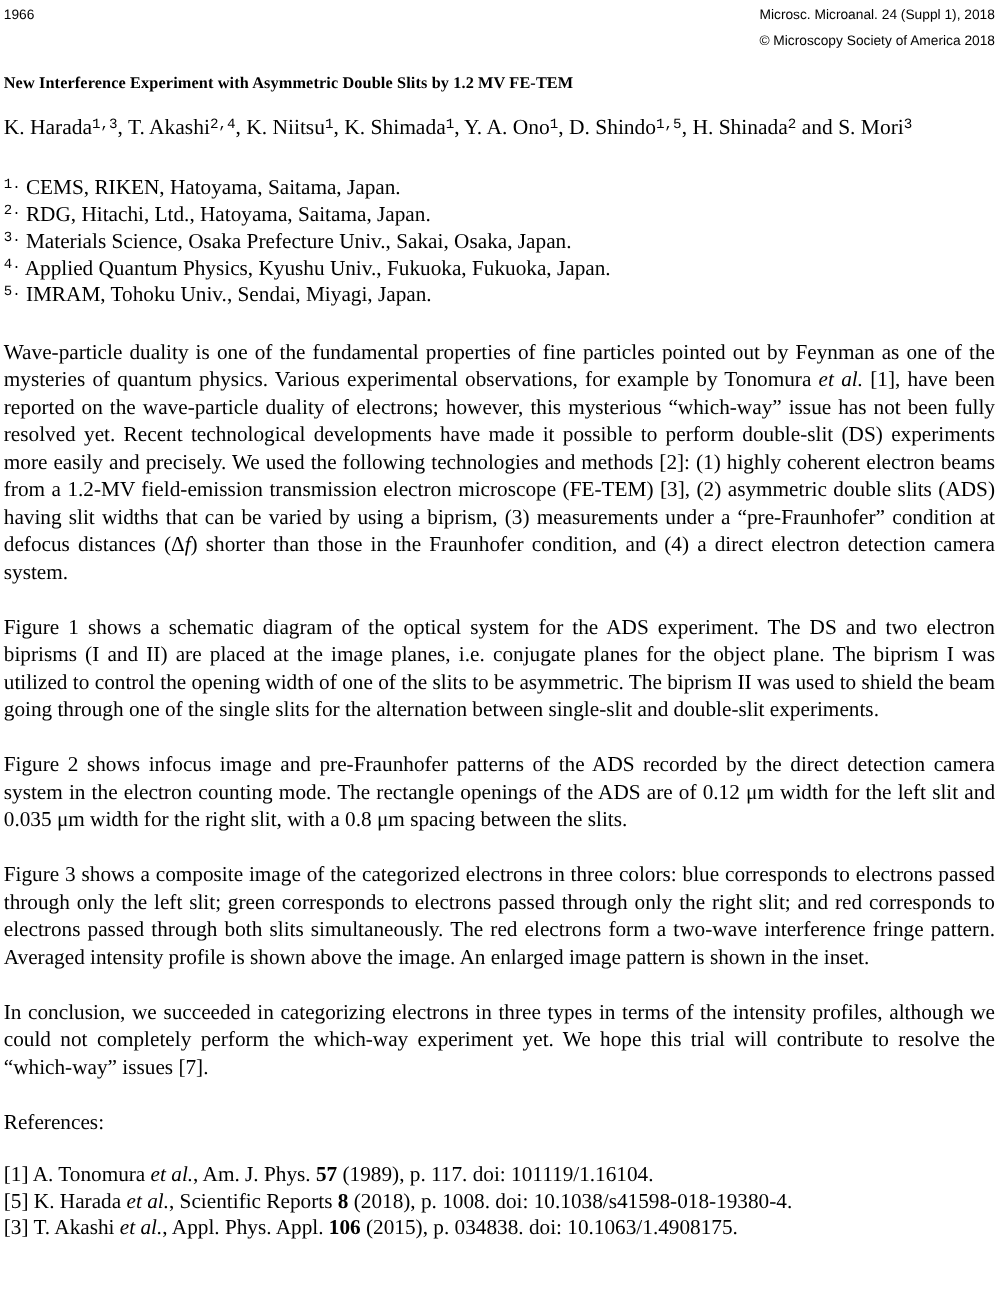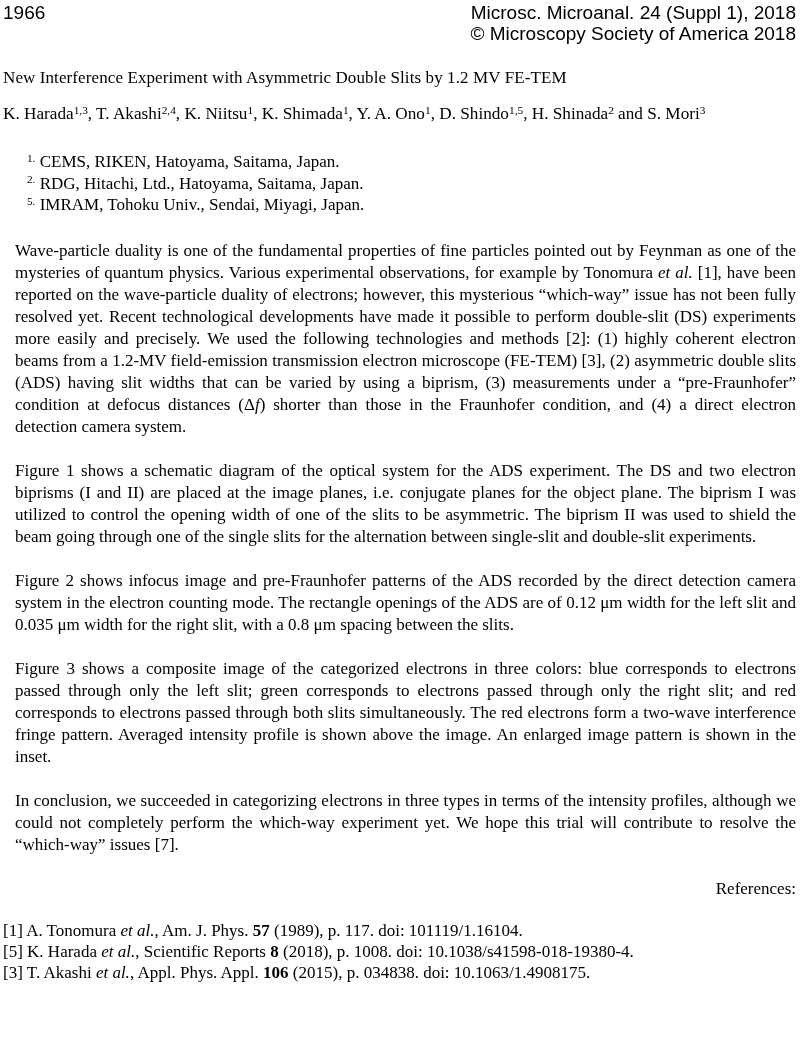--- a/index.html
+++ b/index.html
@@ -13,58 +13,58 @@
     color: #000000;
     font-family: "Liberation Serif", serif;
     font-size: 17px;
     overflow: hidden;
   }
   .hdr {
     display: flex;
     justify-content: space-between;
     align-items: flex-start;
     font-family: "Liberation Sans", sans-serif;
-    font-size: 19px;
+    font-size: 11px;
     line-height: 21px;
     color: #000000;
   }
-  .hdr-r { text-align: right; }
+  .hdr-r { text-align: center; }
   .article-title {
-    margin: 21px 0 0 0;
-    font-size: 17px;
+    margin: 9px 0 0 0;
+    font-size: 13px;
     line-height: 25px;
-    font-weight: normal;
+    font-weight: bold;
     letter-spacing: 0.1px;
   }
   .authors {
     margin-top: 12px;
     font-size: 17.2px;
     line-height: 24px;
   }
   .affils {
     margin-top: 25px;
     line-height: 21.5px;
-    margin-left: 24px;
   }
   .affil-item { white-space: nowrap; }
   .body-para {
-    margin: 22px 0 0 12px;
+    margin: 22px 0 0 0;
     text-align: justify;
     line-height: 22px;
   }
   .body-para:first-of-type { margin-top: 24px; }
-  .refs-heading { margin-top: 22px; line-height: 22px; text-align: right; }
+  .refs-heading { margin-top: 22px; line-height: 22px; }
   .ref-list { margin-top: 20px; line-height: 21px; }
   .i { font-style: italic; }
   .b { font-weight: bold; }
   .sup {
     font-size: 66%;
     line-height: 0;
     position: relative;
     top: -0.45em;
+    font-family: Liberation Mono, monospace;
   }
 </style>
 </head>
 <body>
 
 <div class="page">
 
   <div class="hdr">
     <div class="hdr-l">
       <div>1966</div>
@@ -75,20 +75,22 @@
     </div>
   </div>
 
   <h1 class="article-title">New Interference Experiment with Asymmetric Double Slits by 1.2 MV FE-TEM</h1>
 
   <div class="authors"><span>K. Harada</span><span class="sup">1,3</span><span>, T. Akashi</span><span class="sup">2,4</span><span>, K. Niitsu</span><span class="sup">1</span><span>, K. Shimada</span><span class="sup">1</span><span>, Y. A. Ono</span><span class="sup">1</span><span>, D. Shindo</span><span class="sup">1,5</span><span>, H. Shinada</span><span class="sup">2</span><span> and S. Mori</span><span class="sup">3</span></div>
 
   <div class="affils">
     <div class="affil-item"><span class="sup">1.</span><span> CEMS, RIKEN, Hatoyama, Saitama, Japan.</span></div>
     <div class="affil-item"><span class="sup">2.</span><span> RDG, Hitachi, Ltd., Hatoyama, Saitama, Japan.</span></div>
+    <div class="affil-item"><span class="sup">3.</span><span> Materials Science, Osaka Prefecture Univ., Sakai, Osaka, Japan.</span></div>
+    <div class="affil-item"><span class="sup">4.</span><span> Applied Quantum Physics, Kyushu Univ., Fukuoka, Fukuoka, Japan.</span></div>
     <div class="affil-item"><span class="sup">5.</span><span> IMRAM, Tohoku Univ., Sendai, Miyagi, Japan.</span></div>
   </div>
 
   <div>
     <p class="body-para"><span>Wave-particle duality is one of the fundamental properties of fine particles pointed out by Feynman as one of the mysteries of quantum physics. Various experimental observations, for example by Tonomura </span><span class="i">et al.</span><span> [1], have been reported on the wave-particle duality of electrons; however, this mysterious “which-way” issue has not been fully resolved yet. Recent technological developments have made it possible to perform double-slit (DS) experiments more easily and precisely. We used the following technologies and methods [2]: (1) highly coherent electron beams from a 1.2-MV field-emission transmission electron microscope (FE-TEM) [3], (2) asymmetric double slits (ADS) having slit widths that can be varied by using a biprism, (3) measurements under a “pre-Fraunhofer” condition at defocus distances (Δ</span><span class="i">f</span><span>) shorter than those in the Fraunhofer condition, and (4) a direct electron detection camera system.</span></p>
     <p class="body-para"><span>Figure 1 shows a schematic diagram of the optical system for the ADS experiment. The DS and two electron biprisms (I and II) are placed at the image planes, i.e. conjugate planes for the object plane. The biprism I was utilized to control the opening width of one of the slits to be asymmetric. The biprism II was used to shield the beam going through one of the single slits for the alternation between single-slit and double-slit experiments.</span></p>
     <p class="body-para"><span>Figure 2 shows infocus image and pre-Fraunhofer patterns of the ADS recorded by the direct detection camera system in the electron counting mode. The rectangle openings of the ADS are of 0.12 μm width for the left slit and 0.035 μm width for the right slit, with a 0.8 μm spacing between the slits.</span></p>
     <p class="body-para"><span>Figure 3 shows a composite image of the categorized electrons in three colors: blue corresponds to electrons passed through only the left slit; green corresponds to electrons passed through only the right slit; and red corresponds to electrons passed through both slits simultaneously. The red electrons form a two-wave interference fringe pattern. Averaged intensity profile is shown above the image. An enlarged image pattern is shown in the inset.</span></p>
     <p class="body-para"><span>In conclusion, we succeeded in categorizing electrons in three types in terms of the intensity profiles, although we could not completely perform the which-way experiment yet. We hope this trial will contribute to resolve the “which-way” issues [7].</span></p>
   </div>

